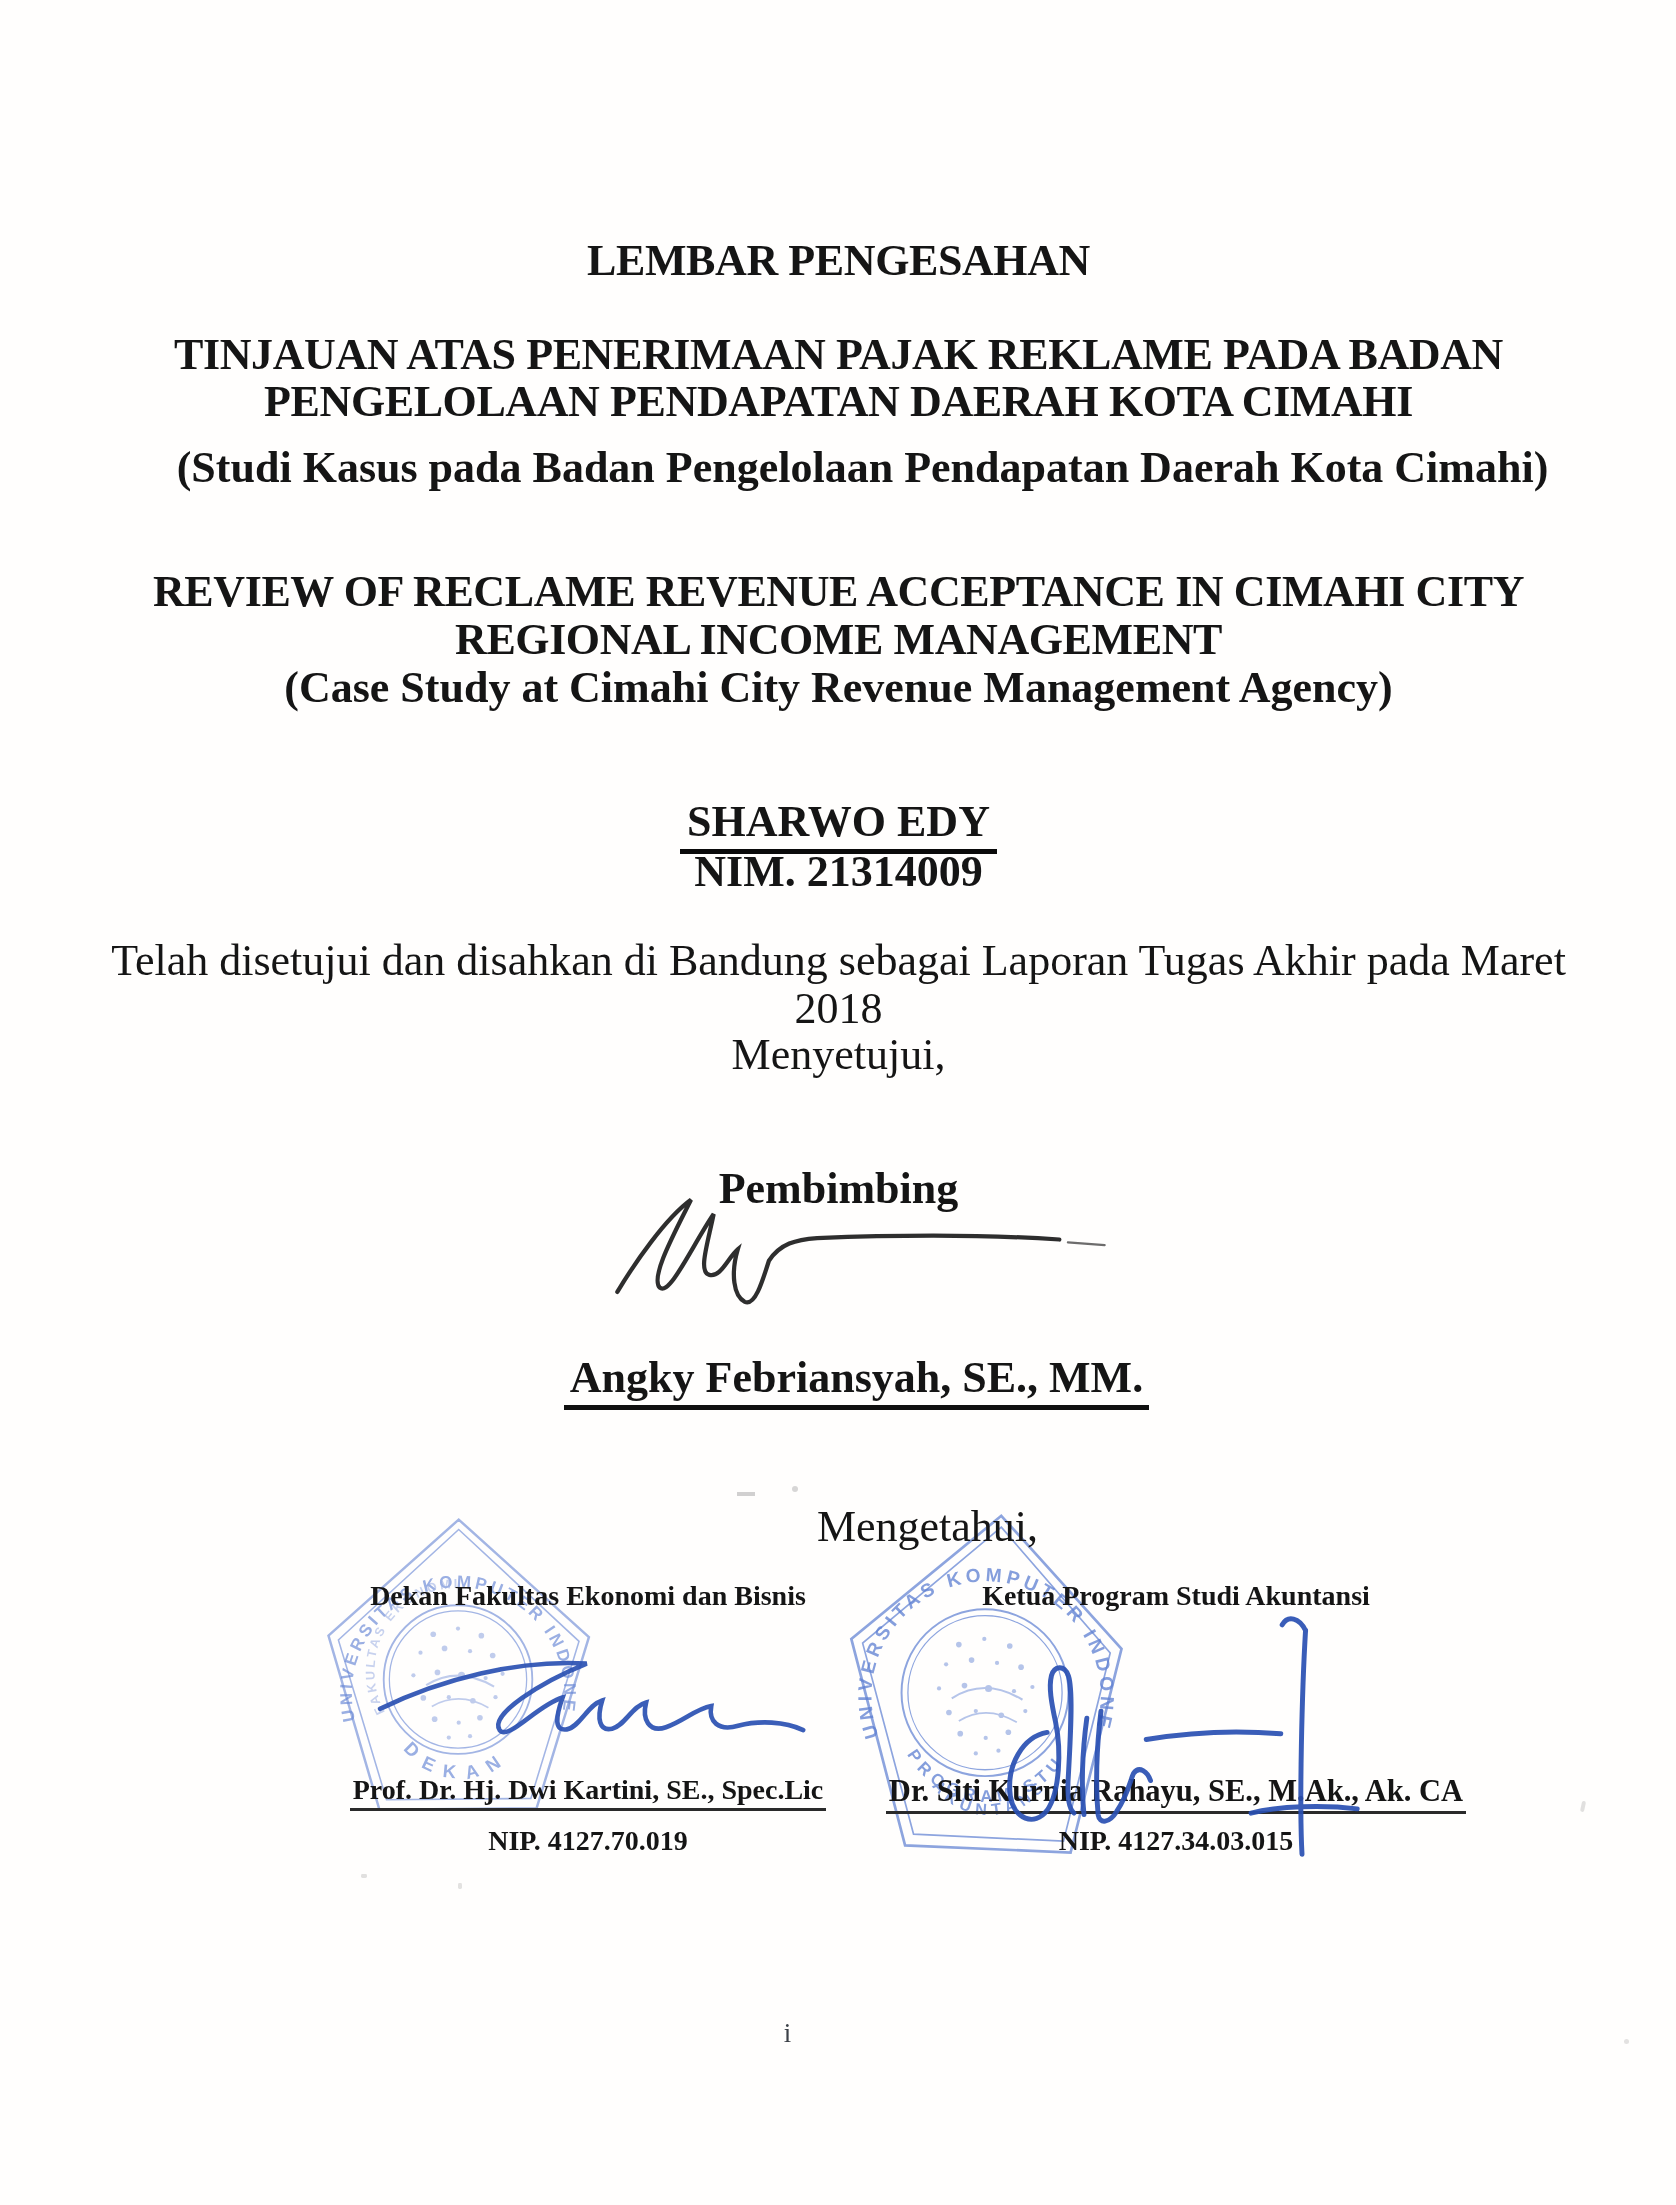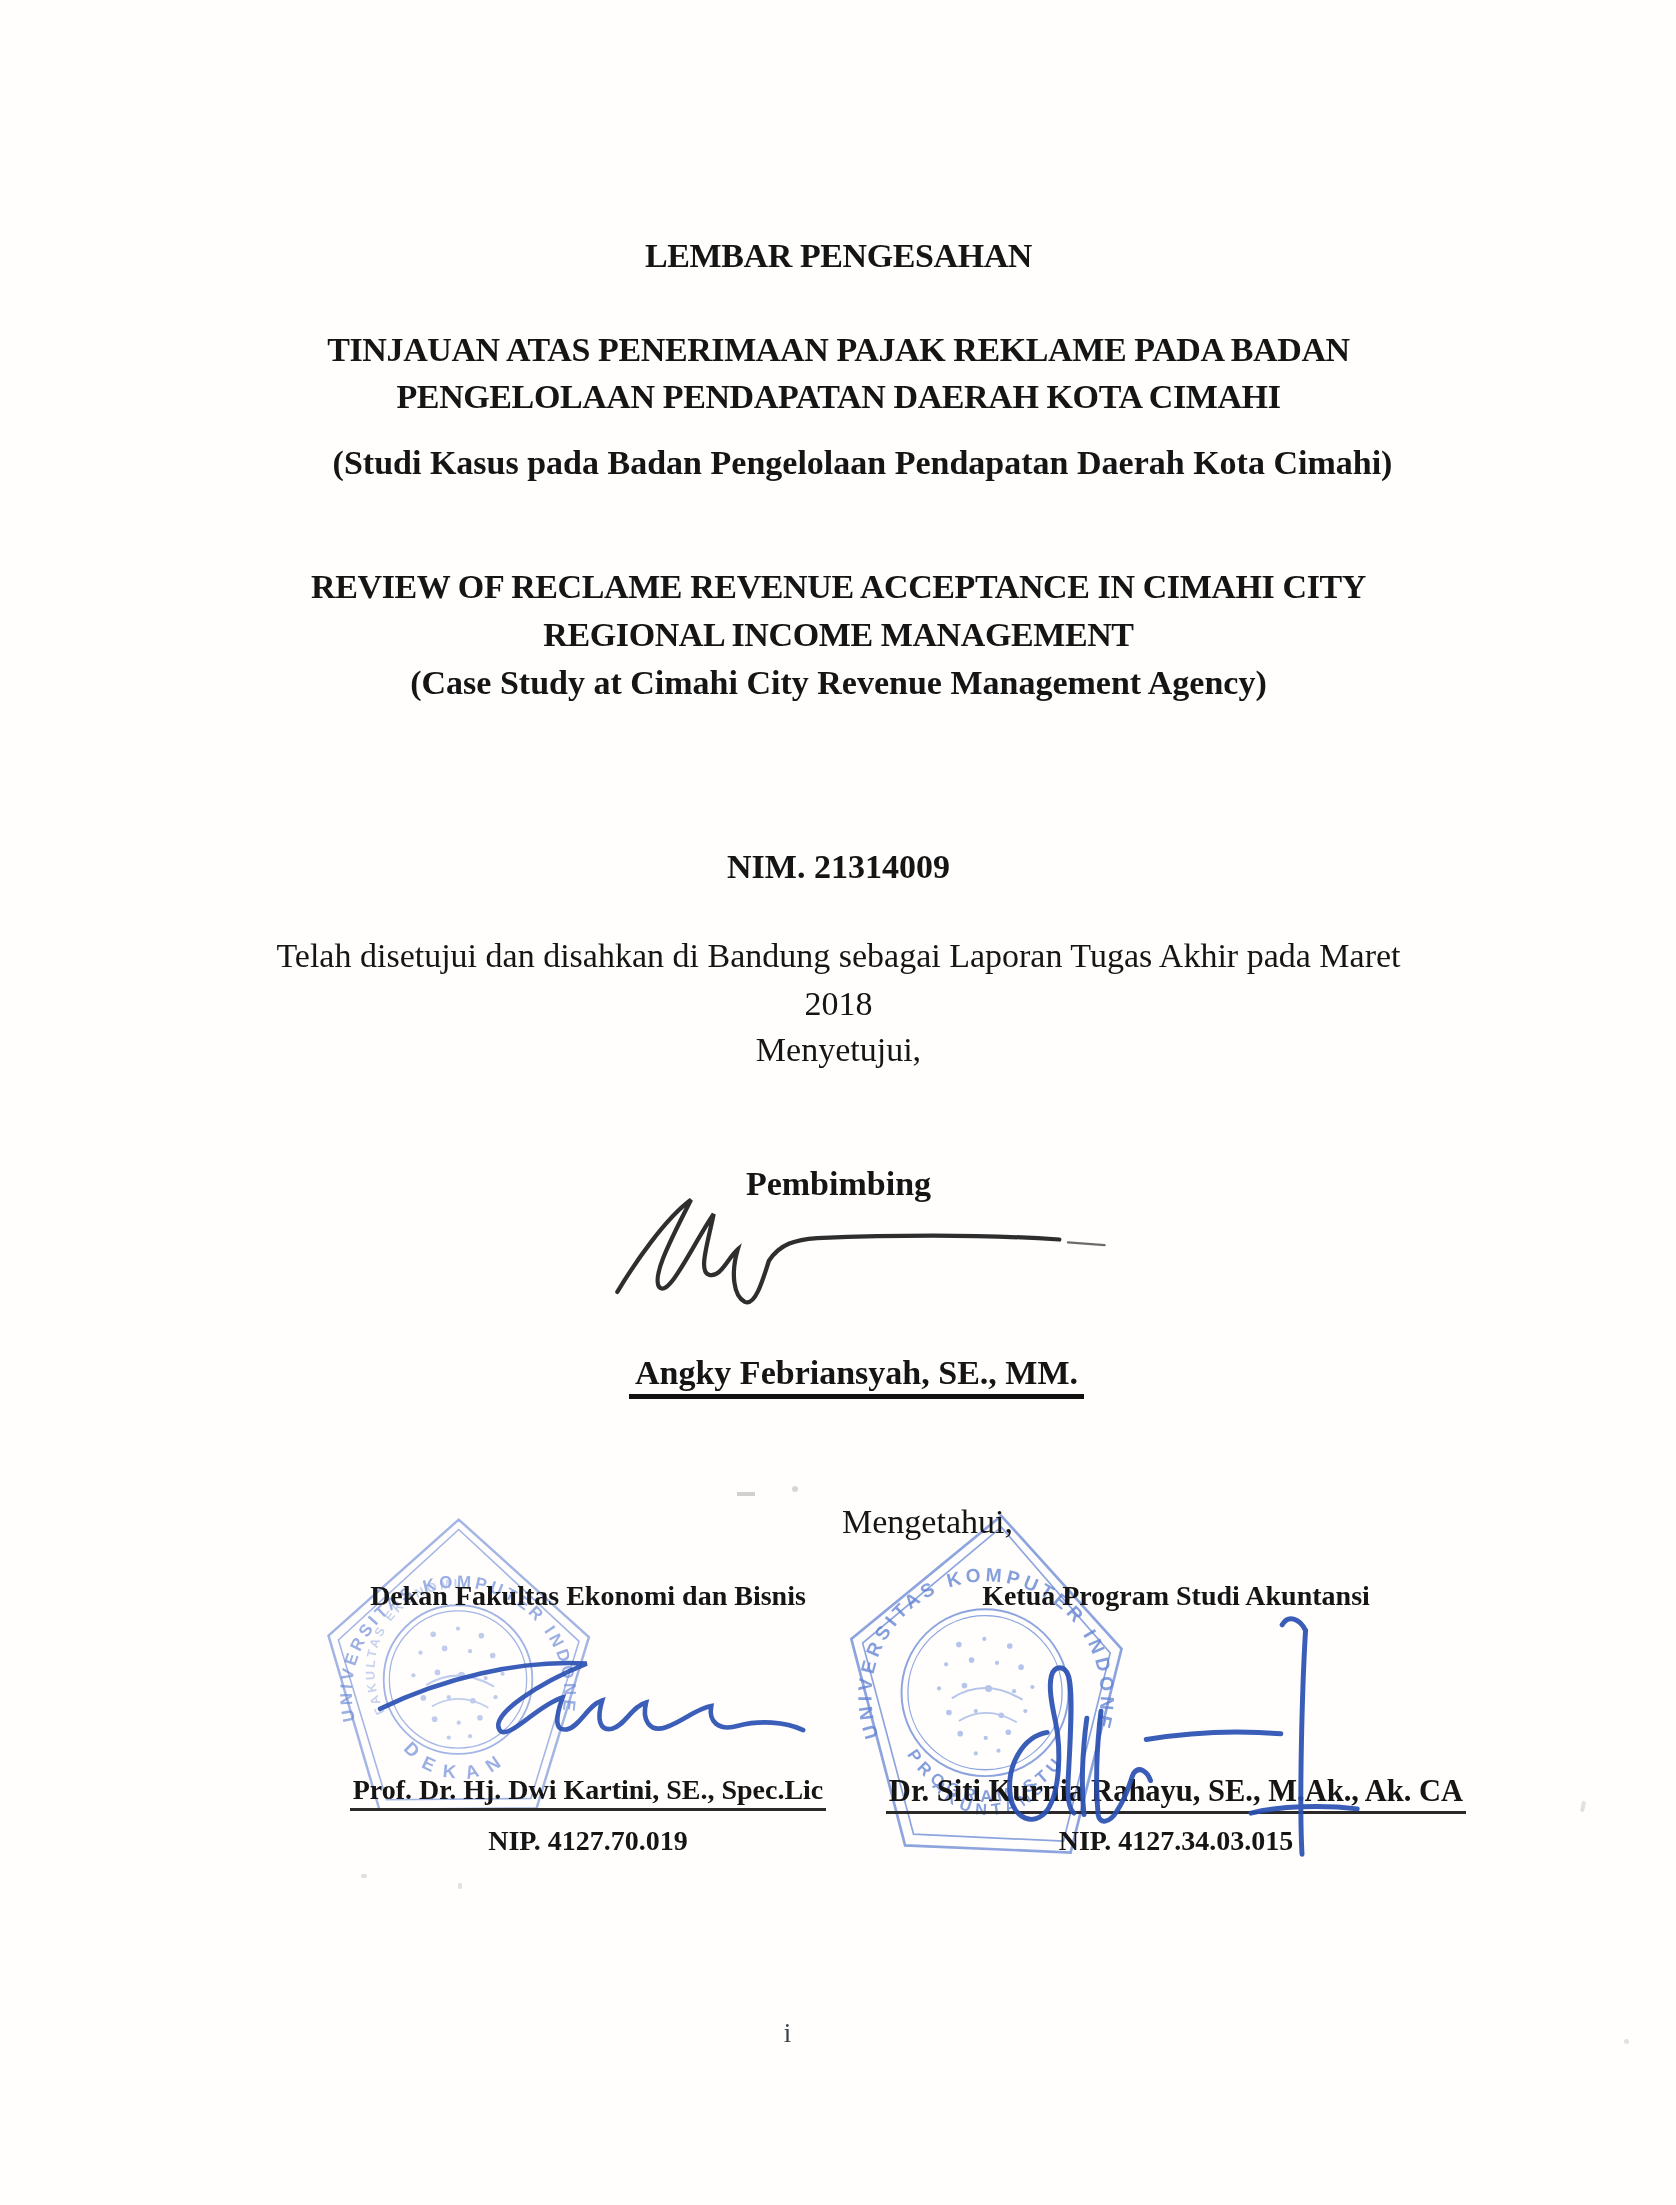--- a/index.html
+++ b/index.html
@@ -1,20 +1,20 @@
 <!DOCTYPE html>
 <html style="font-size:11.3px"><head>
 <meta charset="utf-8">
 <style>
   html,body{margin:0;padding:0;background:#777;}
   .page{
     position:relative;width:1677px;height:2205px;background:#fffefd;
     font-family:"Liberation Serif",serif;color:#151515;overflow:hidden;
   }
-  .line{position:absolute;left:0;width:100%;text-align:center;font-size:34px;line-height:1.1;}
+  .line{position:absolute;left:0;width:100%;text-align:center;font-size:44px;line-height:1.1;}
   .b{font-weight:bold;}
   .caps{letter-spacing:-0.4px;}
   .u8{display:inline-block;border-bottom:5.7px solid #0a0a0a;padding:0 7px 2.8px;}
   .u6{display:inline-block;border-bottom:5px solid #101010;padding:0 5.7px 2.8px;}
   .u5{display:inline-block;border-bottom:3.5px solid #2a2a2a;padding:0 2.8px 2.1px;}
   .heading{top:237px;}
   .t1a{top:331px;}.t1b{top:378px;}.t1c{top:444px;padding-left:24px;}
   .t2a{top:568px;}.t2b{top:616px;}.t2c{top:664px;}
   .sname{top:798px;}
   .snim{top:848px;}
@@ -142,20 +142,23 @@
   <div class="line b caps heading">LEMBAR PENGESAHAN</div>
 
   <div class="line b caps t1a">TINJAUAN ATAS PENERIMAAN PAJAK REKLAME PADA BADAN</div>
   <div class="line b caps t1b">PENGELOLAAN PENDAPATAN DAERAH KOTA CIMAHI</div>
   <div class="line b t1c">(Studi Kasus pada Badan Pengelolaan Pendapatan Daerah Kota Cimahi)</div>
 
   <div class="line b caps t2a">REVIEW OF RECLAME REVENUE ACCEPTANCE IN CIMAHI CITY</div>
   <div class="line b t2c">(Case Study at Cimahi City Revenue Management Agency)</div>
   <div class="line b caps t2b">REGIONAL INCOME MANAGEMENT</div>
 
+  <div class="line sname">
+    <span class="b u8">SHARWO EDY</span>
+  </div>
   <div class="line b snim">NIM. 21314009</div>
 
   <div class="line st1">Telah disetujui dan disahkan di Bandung sebagai Laporan Tugas Akhir pada Maret</div>
   <div class="line st2">2018</div>
   <div class="line st3">Menyetujui,</div>
 
   <div class="line b rolesup">Pembimbing</div>
 
   <div class="line supname">
     <span class="b u6">Angky Febriansyah, SE., MM.</span>

